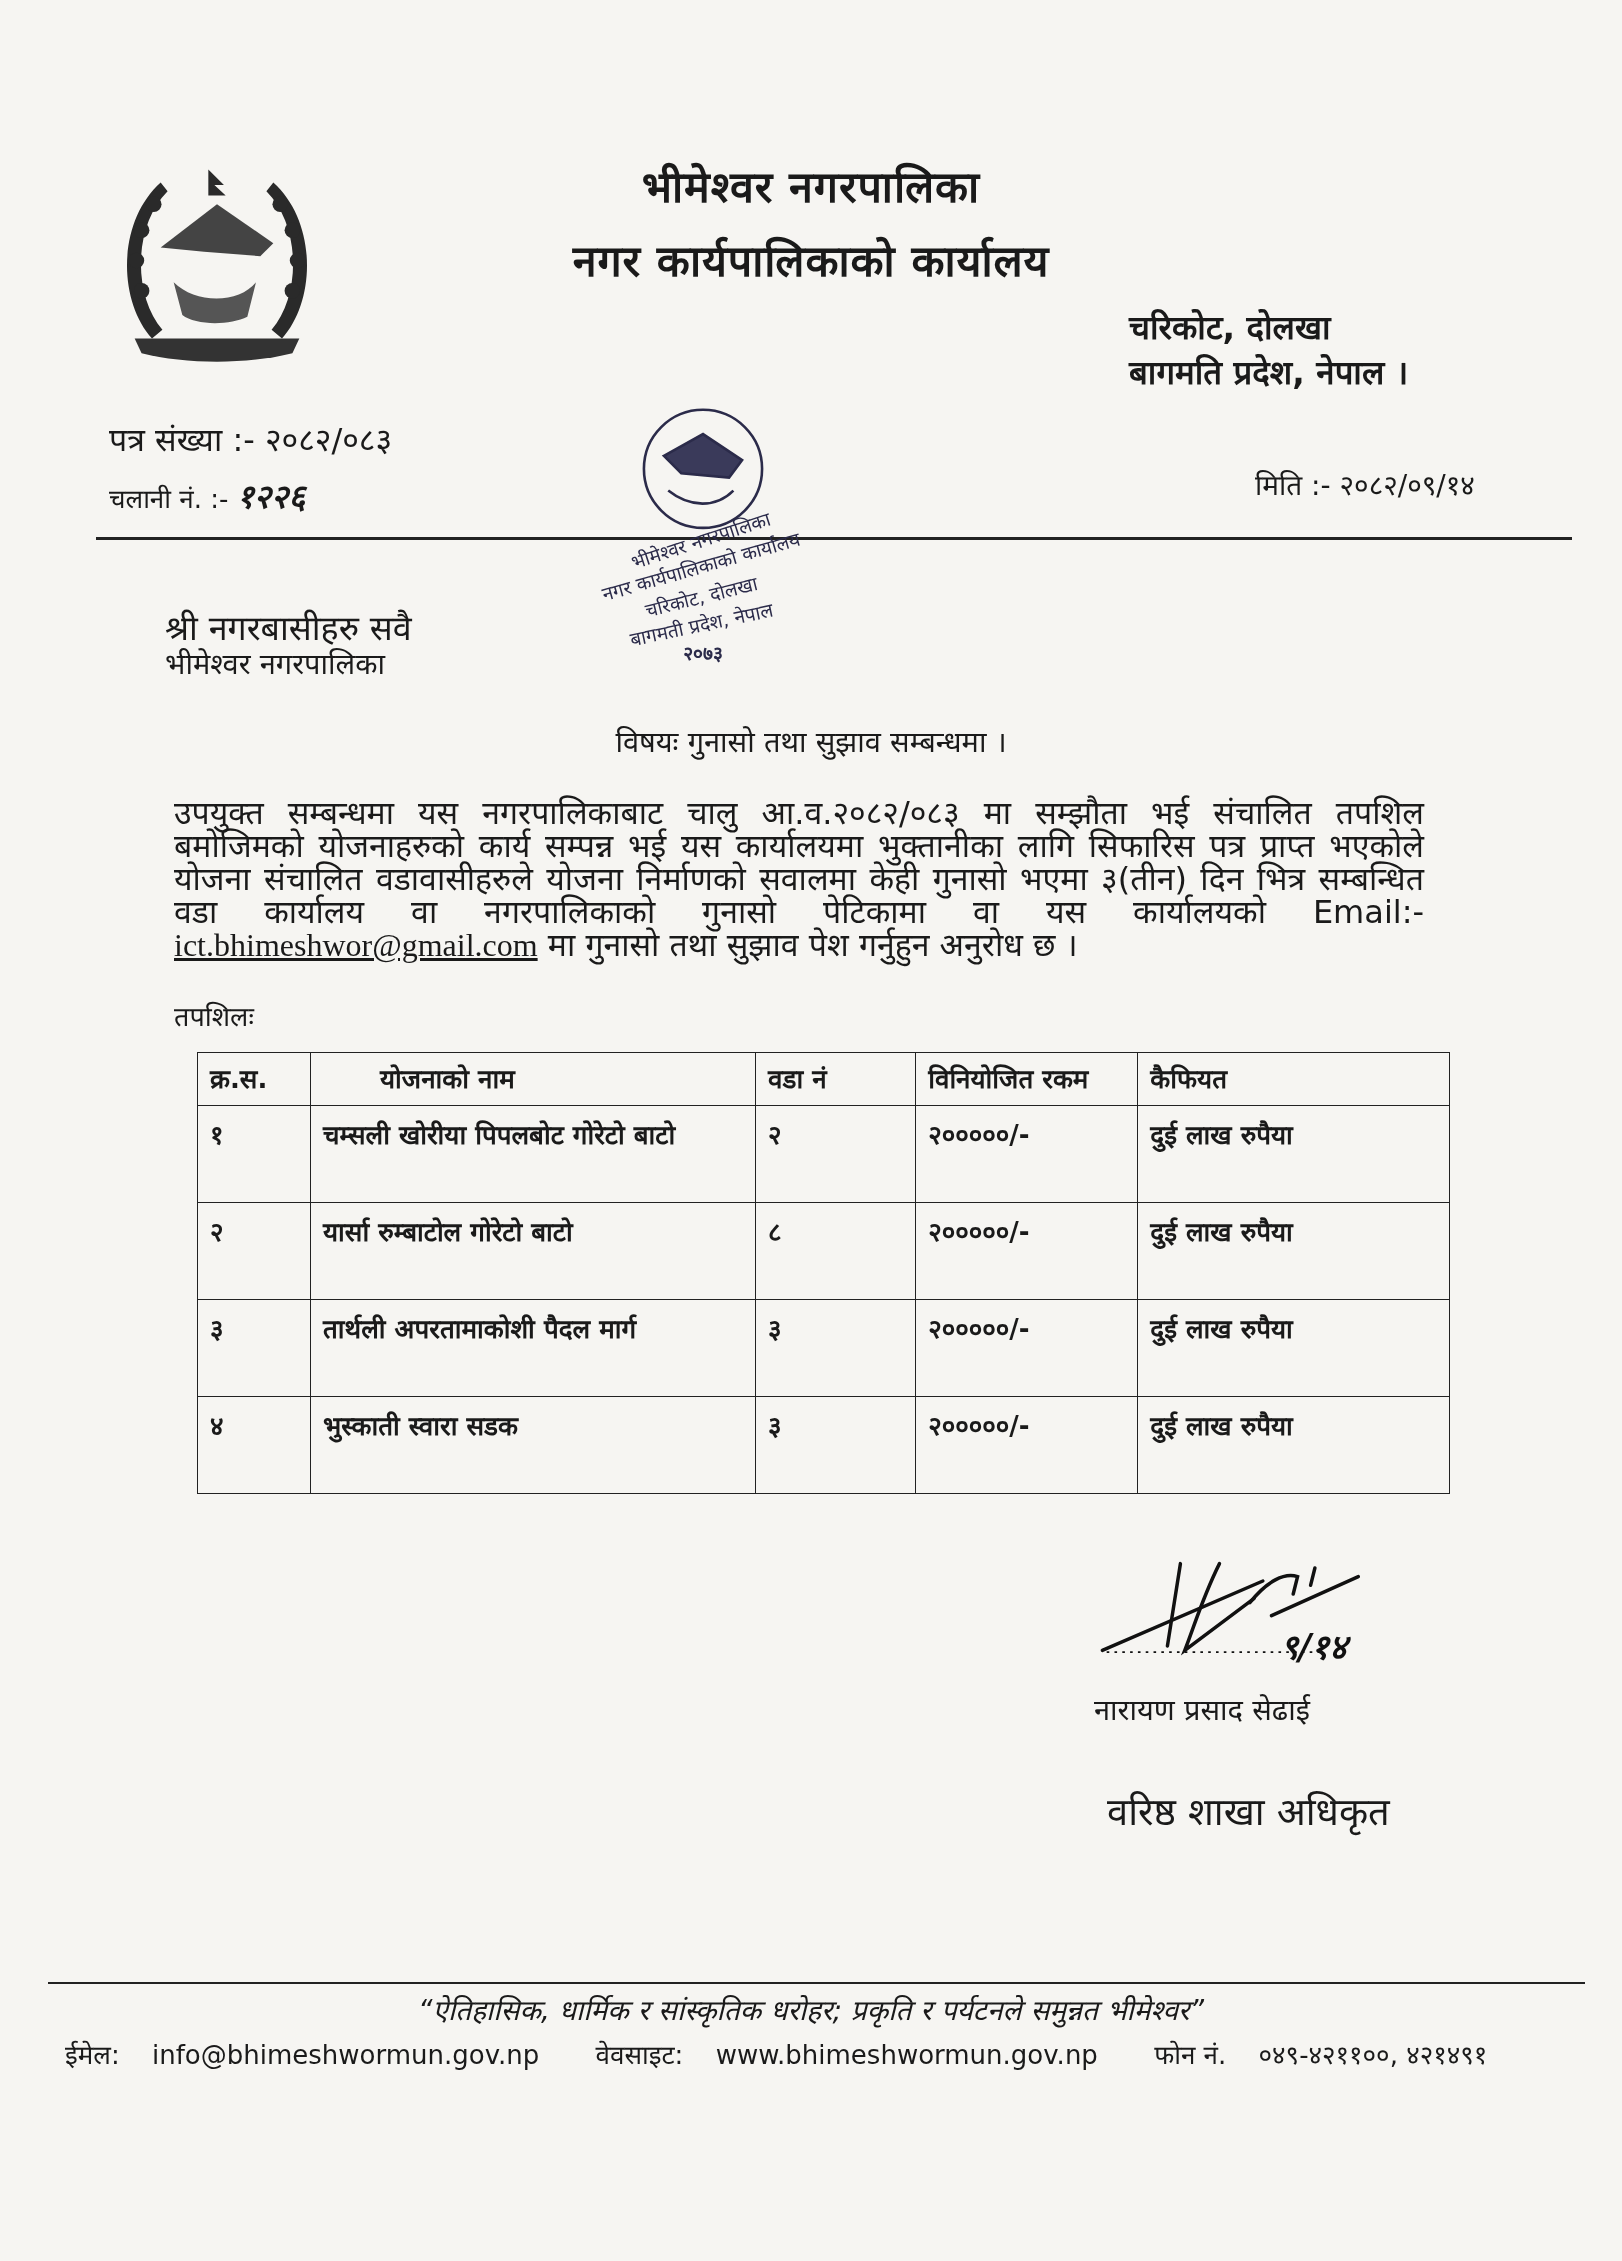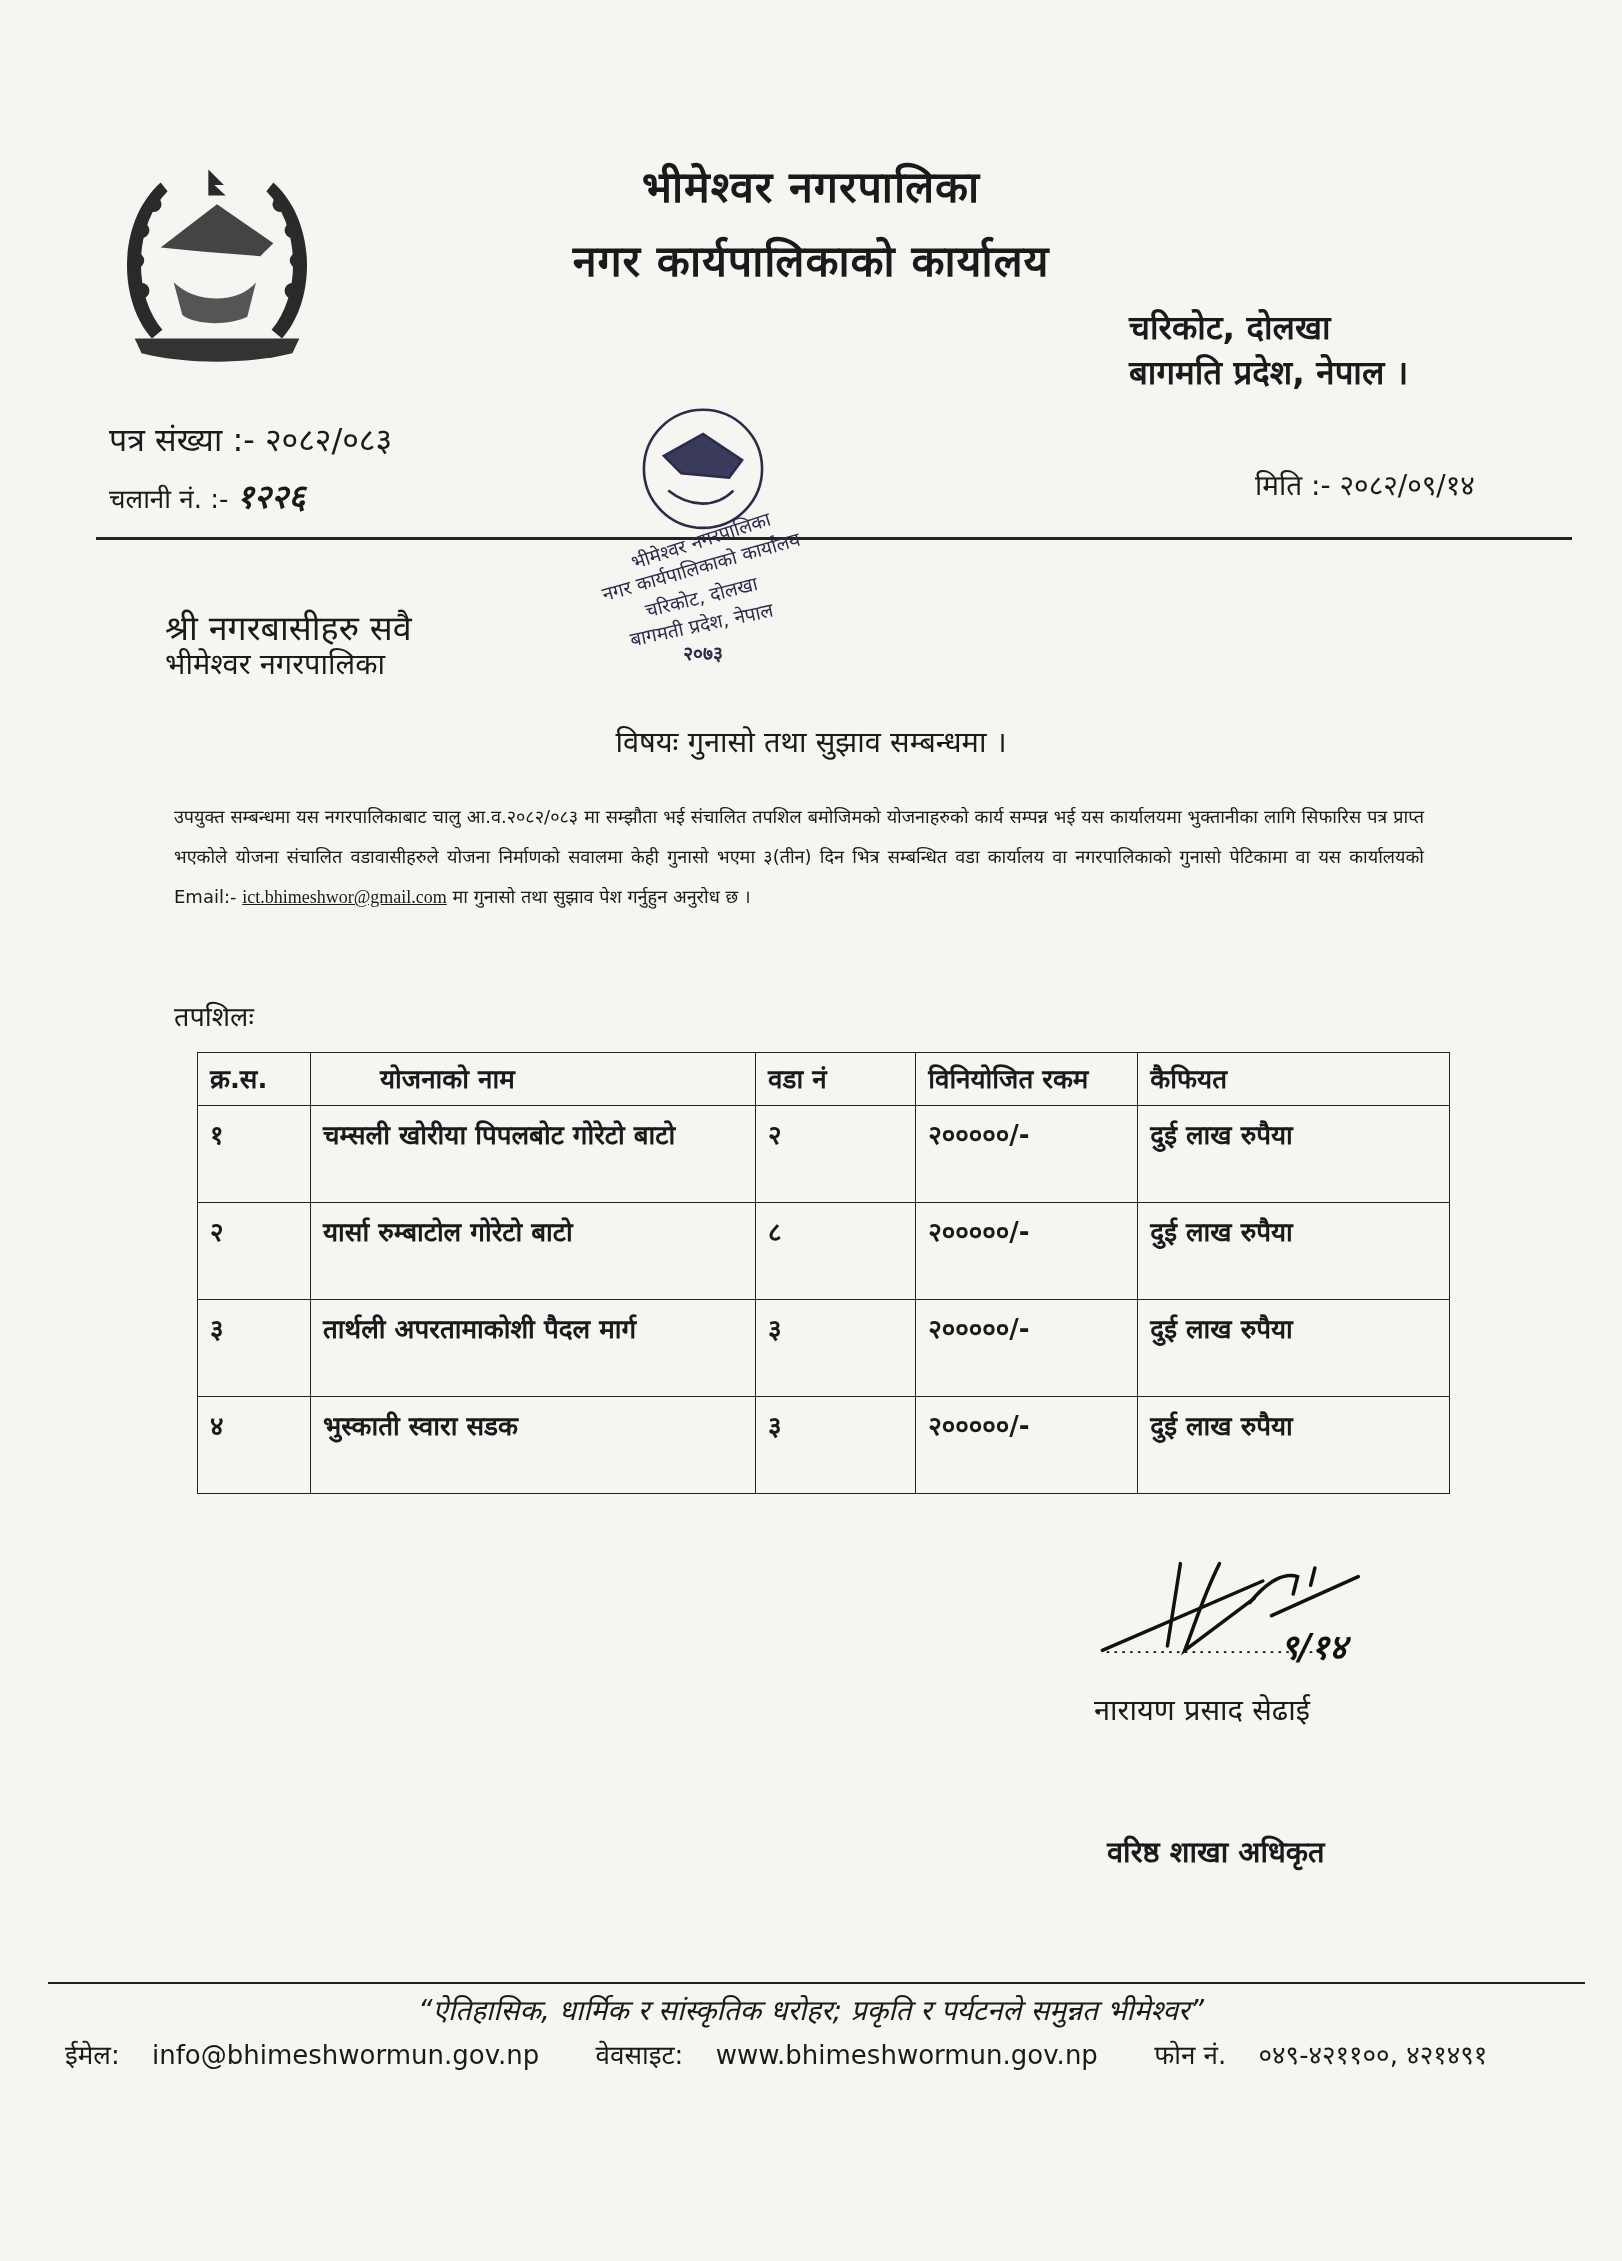--- a/index.html
+++ b/index.html
@@ -18,39 +18,39 @@
   .addr2 { left: 1129px; top: 349px; font-size: 33px; font-weight: bold; }
   .refno { left: 109px; top: 417px; font-size: 32px; }
   .chalani { left: 109px; top: 473px; font-size: 26px; }
   .hand { font-family: Liberation Sans, sans-serif; font-style: italic; font-weight: bold; font-size: 33px; text-align: right; }
   .date { left: 1255px; top: 465px; font-size: 28px; }
   .rule-top { left: 96px; top: 537px; width: 1476px; height: 2.6px; background: #222; }
   .stamp { left: 577px; top: 395px; width: 252px; height: 278px; }
   .addressee1 { left: 165px; top: 604px; font-size: 34px; }
   .addressee2 { left: 165px; top: 643px; font-size: 29px; }
   .subject { left: 0; width: 1622px; top: 721px; text-align: center; font-size: 29px; }
-  .body-text { left: 174px; top: 797px; width: 1250px; font-size: 18px; line-height: 40px; text-align: justify; }
+  .body-text { left: 174px; top: 797px; width: 1250px; font-size: 32px; line-height: 33px; text-align: justify; }
   .body-text .email { text-decoration: underline; font-family: "Liberation Serif", serif; }
   .tapshil { left: 174px; top: 997px; font-size: 27px; }
   table.projects {
     position: absolute; left: 197px; top: 1052px; width: 1253px;
     border-collapse: collapse; font-size: 26px;
   }
   table.projects td, table.projects th {
     border: 1.7px solid #222; vertical-align: top; text-align: left;
     font-weight: bold; padding: 7px 12px;
   }
   table.projects th { height: 38px; }
   table.projects td { height: 82px; line-height: 45px; }
   .col-sn { width: 96px; } .col-name { width: 434px; } .col-ward { width: 161px; }
   .col-amt { width: 221px; } .col-rem { width: 341px; }
   .th-name { padding-left: 69px !important; }
   .signature { left: 1098px; top: 1546px; width: 295px; height: 122px; }
   .signer { left: 1094px; top: 1689px; font-size: 29px; }
-  .signer-title { left: 1107px; top: 1831px; font-size: 29px; font-weight: bold; }
+  .signer-title { left: 1107px; top: 1784px; font-size: 38px; }
   .rule-bottom { left: 48px; top: 1982px; width: 1537px; height: 1.7px; background: #222; }
   .motto { left: 0; width: 1622px; top: 1990px; text-align: center; font-size: 28px; font-style: italic; }
   .footer { left: 65px; top: 2036px; font-size: 26px; white-space: nowrap; }
   .footer span { margin-right: 24px; }
 </style>
 </head>
 <body>
 
 <svg class="abs emblem-main" viewBox="0 0 270 250">
   <g fill="#2a2a2a">

